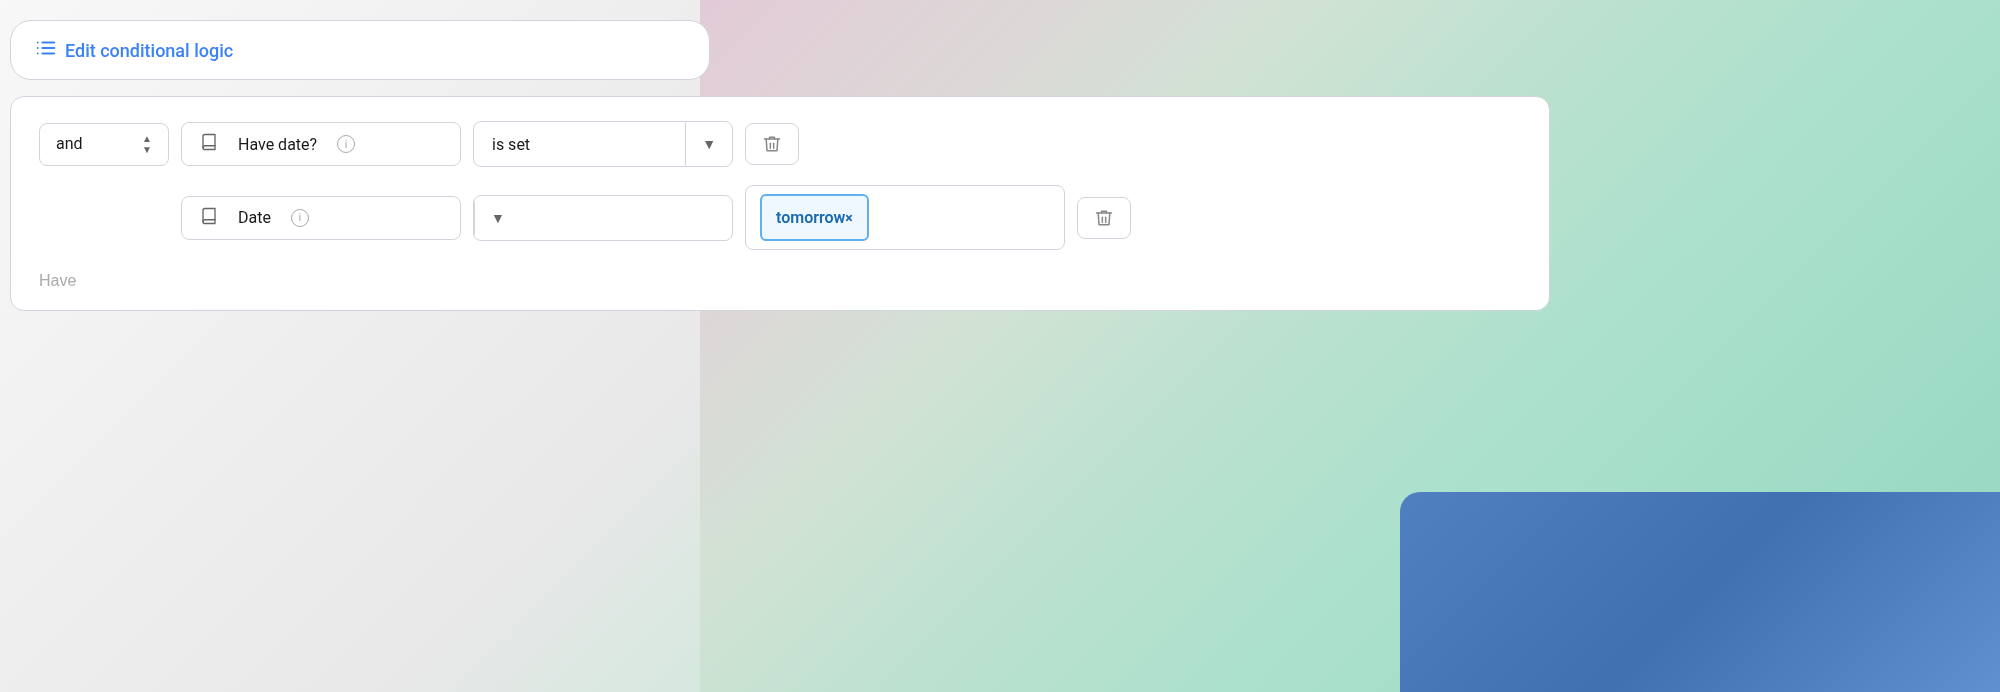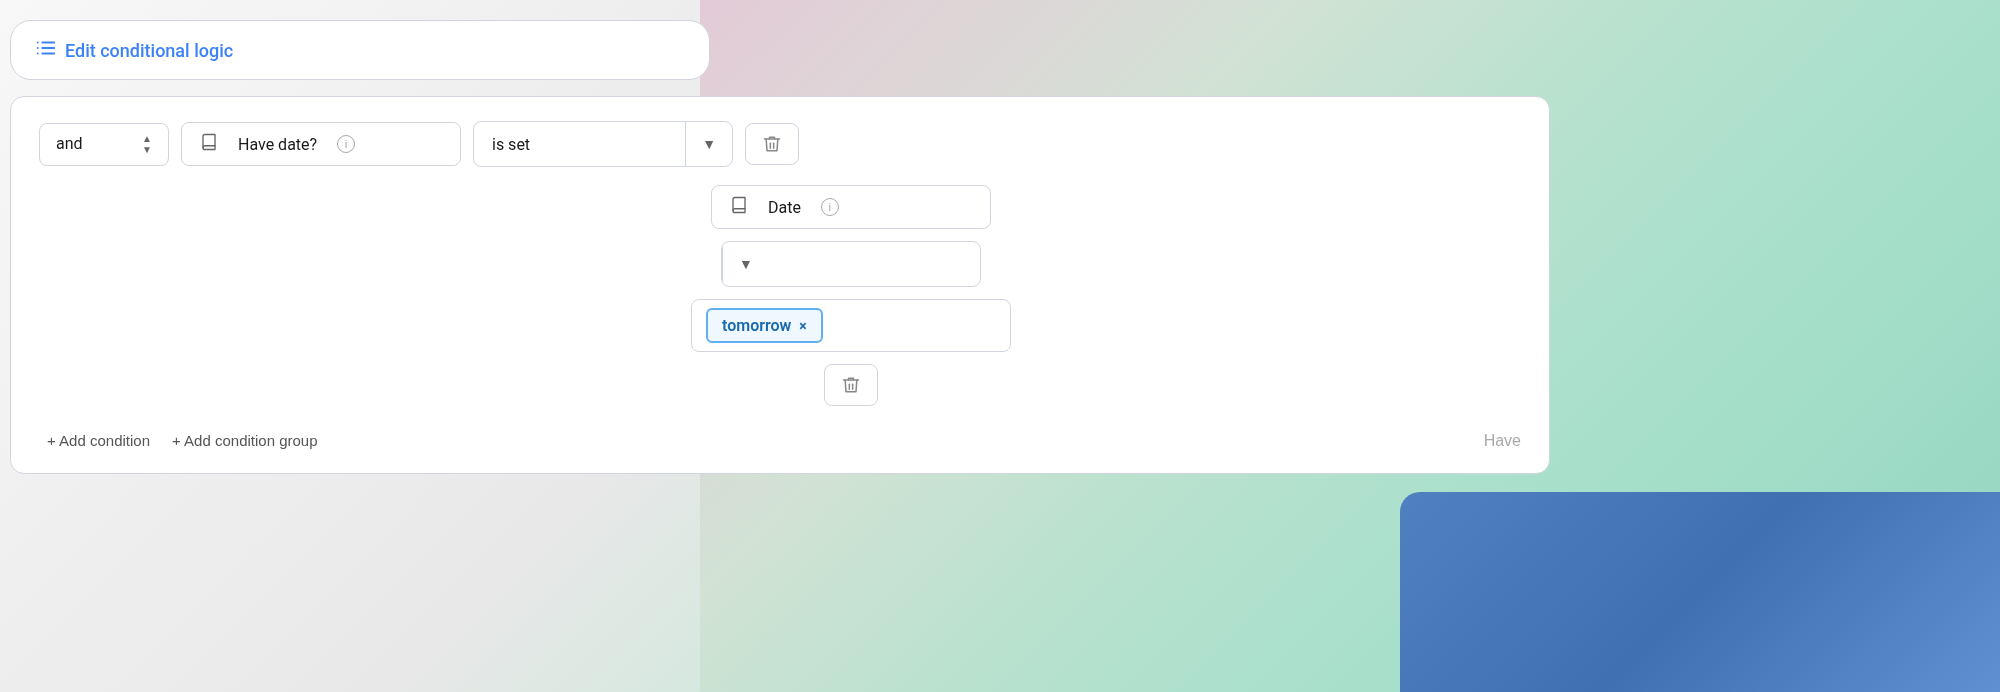--- a/index.html
+++ b/index.html
@@ -205,25 +205,25 @@
       border-radius: 8px;
       padding: 10px 16px;
       cursor: pointer;
       color: #666;
       font-size: 18px;
     }
 
     .value-tag {
       display: flex;
       align-items: center;
-      gap: 8px;
+      gap: 0;
       background: #eff8ff;
       border: 2px solid #60aff0;
       border-radius: 6px;
-      padding: 6px 14px;
+      padding: 12px 14px;
       font-size: 16px;
       font-weight: 600;
       color: #1a6ab0;
     }
 
     .value-tag-close {
       cursor: pointer;
       color: #1a6ab0;
       font-size: 14px;
       font-weight: 700;
@@ -273,21 +273,20 @@
     .done-btn {
       background: none;
       border: none;
       color: #aaa;
       font-size: 16px;
       cursor: pointer;
     }
 
     .second-row-indent {
       margin-left: 142px;
-      flex-direction: column;
     }
   </style>
 </head>
 <body>
 
 <div class="background"></div>
 <div class="bg-gradient-right"></div>
 <div class="bg-bottom-right"></div>
 
 <div class="main-container">
@@ -377,21 +376,17 @@
           <polyline points="3 6 5 6 21 6"></polyline>
           <path d="M19 6l-1 14H6L5 6"></path>
           <path d="M10 11v6"></path>
           <path d="M14 11v6"></path>
           <path d="M9 6V4h6v2"></path>
         </svg>
       </div>
     </div>
 
     <div class="footer-row">
-      <div class="footer-left">
-        <button class="add-condition-btn">+ Add condition</button>
-        <button class="add-group-btn">+ Add condition group</button>
-      </div>
       <button class="done-btn">Have</button>
     </div>
 
   </div>
 </div>
 
 </body></html>

